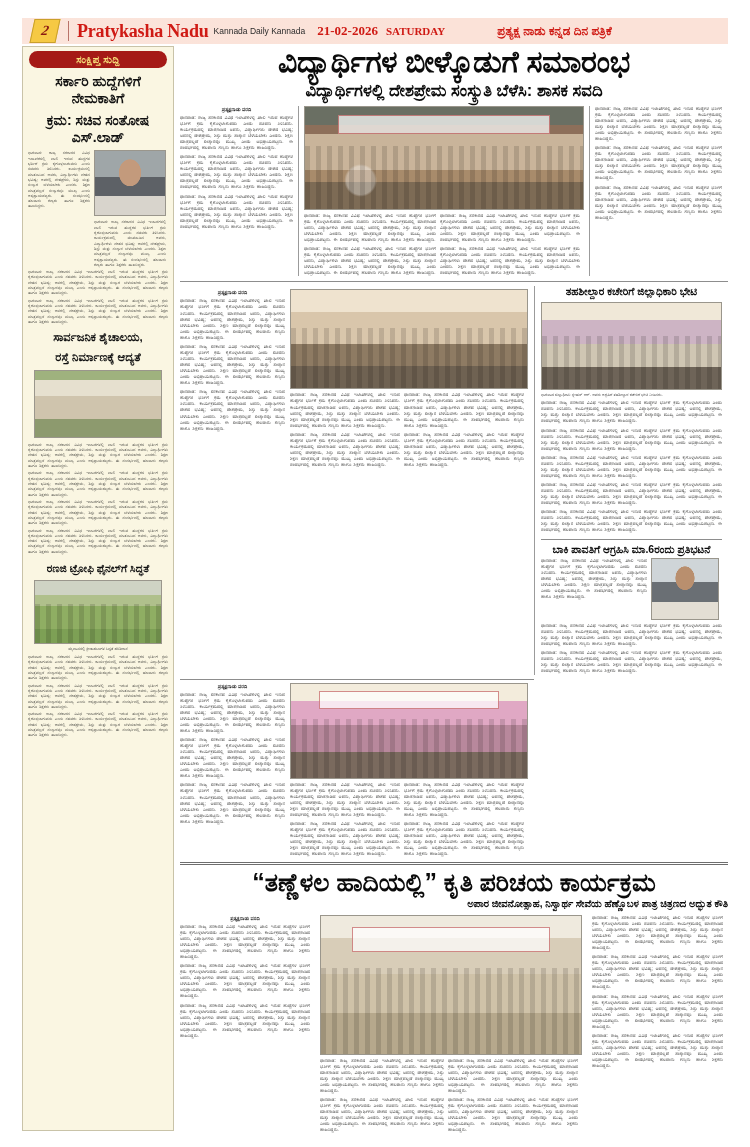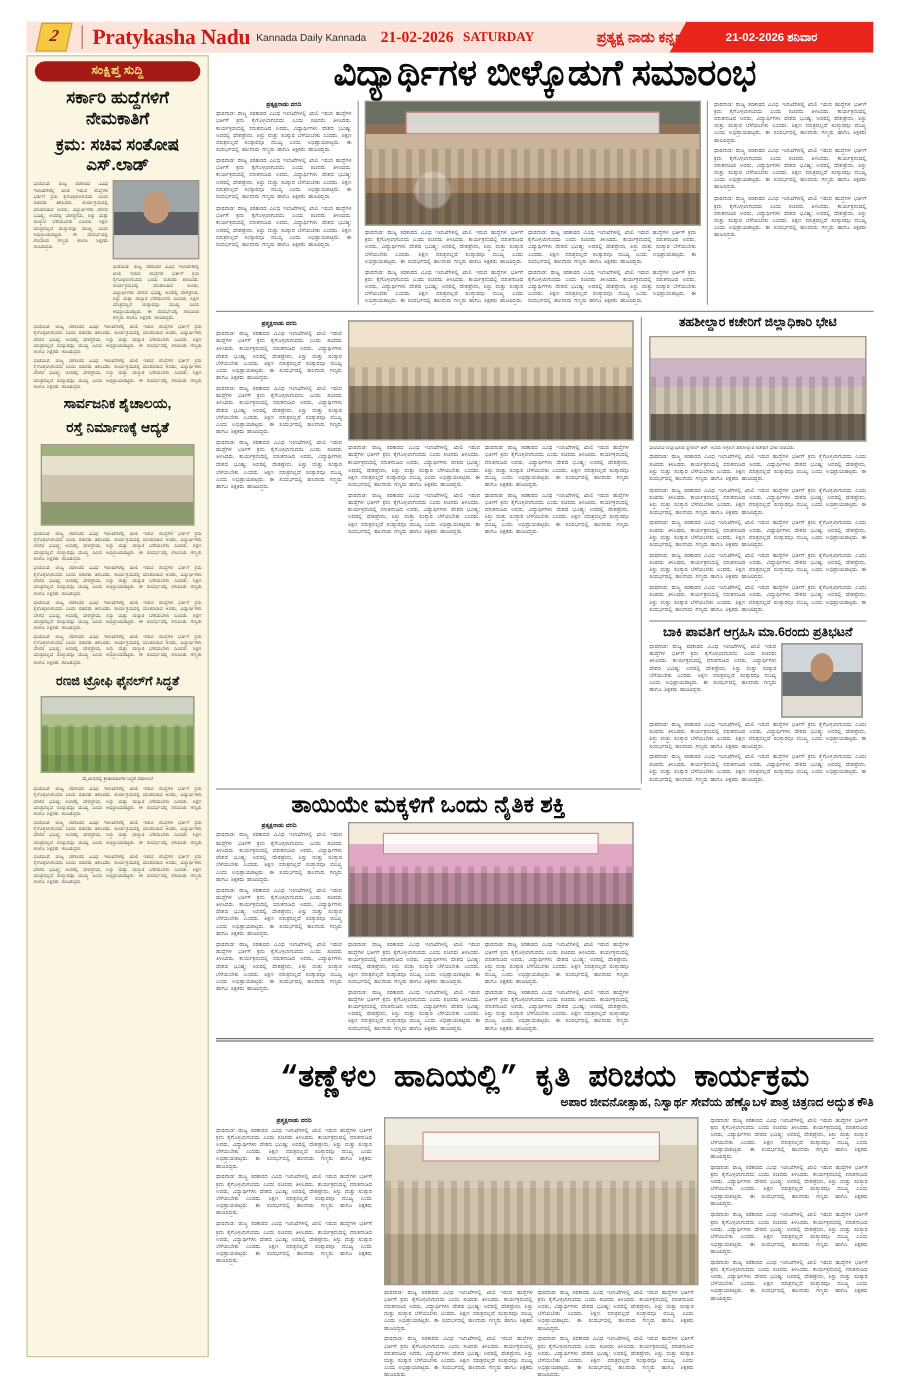--- a/index.html
+++ b/index.html
@@ -205,23 +205,20 @@
 <div id="page">
 
   <div class="masthead">
     <div class="mast-logo">2</div>
     <div class="mast-div"></div>
     <span class="mast-title">Pratykasha Nadu</span>
     <span class="mast-sub">Kannada Daily Kannada</span>
     <span class="mast-date">21-02-2026</span>
     <span class="mast-day">SATURDAY</span>
     <span class="mast-kn kn">ಪ್ರತ್ಯಕ್ಷ ನಾಡು ಕನ್ನಡ ದಿನ ಪತ್ರಿಕೆ</span>
-    <div class="mast-stripe-red">
-      <span class="mast-kndate kn">21-02-2026 ಶನಿವಾರ</span>
-    </div>
   </div>
 
   <div class="sidebar">
 
     <div class="sb-banner kn">ಸಂಕ್ಷಿಪ್ತ ಸುದ್ದಿ</div>
 
     <div class="sb-head kn">ಸರ್ಕಾರಿ ಹುದ್ದೆಗಳಿಗೆ ನೇಮಕಾತಿಗೆ</div>
     <div class="sb-head kn">ಕ್ರಮ: ಸಚಿವ ಸಂತೋಷ ಎಸ್.ಲಾಡ್</div>
 
     <div class="sb-cols">
@@ -253,20 +250,21 @@
     <div class="cap kn" style="text-align:center;">ಮೈದಾನದಲ್ಲಿ ಕ್ರೀಡಾಪಟುಗಳ ಸಿದ್ಧತೆ ಪರಿಶೀಲನೆ</div>
 
     <div class="blurtext sm kn" style="margin-top:3px;">ಧಾರವಾಡ: ರಾಜ್ಯ ಸರಕಾರದ ವಿವಿಧ ಇಲಾಖೆಗಳಲ್ಲಿ ಖಾಲಿ ಇರುವ ಹುದ್ದೆಗಳ ಭರ್ತಿಗೆ ಕ್ರಮ ಕೈಗೊಳ್ಳಲಾಗುವದು ಎಂದು ಸಚಿವರು ತಿಳಿಸಿದರು. ಕಾರ್ಯಕ್ರಮದಲ್ಲಿ ಮಾತನಾಡಿದ ಅವರು, ವಿದ್ಯಾರ್ಥಿಗಳು ದೇಶದ ಭವಿಷ್ಯ; ಅವರಲ್ಲಿ ದೇಶಪ್ರೇಮ, ಶಿಸ್ತು ಮತ್ತು ಸಂಸ್ಕಾರ ಬೆಳೆಯಬೇಕು ಎಂದರು. ಶಿಕ್ಷಣ ಮಾತ್ರವಲ್ಲದೆ ಸಂಸ್ಕಾರವೂ ಮುಖ್ಯ ಎಂದು ಅಭಿಪ್ರಾಯಪಟ್ಟರು. ಈ ಸಂದರ್ಭದಲ್ಲಿ ಹಲವಾರು ಗಣ್ಯರು ಹಾಗೂ ಶಿಕ್ಷಕರು ಹಾಜರಿದ್ದರು.</div>
     <div class="blurtext sm kn" style="margin-top:2px;">ಧಾರವಾಡ: ರಾಜ್ಯ ಸರಕಾರದ ವಿವಿಧ ಇಲಾಖೆಗಳಲ್ಲಿ ಖಾಲಿ ಇರುವ ಹುದ್ದೆಗಳ ಭರ್ತಿಗೆ ಕ್ರಮ ಕೈಗೊಳ್ಳಲಾಗುವದು ಎಂದು ಸಚಿವರು ತಿಳಿಸಿದರು. ಕಾರ್ಯಕ್ರಮದಲ್ಲಿ ಮಾತನಾಡಿದ ಅವರು, ವಿದ್ಯಾರ್ಥಿಗಳು ದೇಶದ ಭವಿಷ್ಯ; ಅವರಲ್ಲಿ ದೇಶಪ್ರೇಮ, ಶಿಸ್ತು ಮತ್ತು ಸಂಸ್ಕಾರ ಬೆಳೆಯಬೇಕು ಎಂದರು. ಶಿಕ್ಷಣ ಮಾತ್ರವಲ್ಲದೆ ಸಂಸ್ಕಾರವೂ ಮುಖ್ಯ ಎಂದು ಅಭಿಪ್ರಾಯಪಟ್ಟರು. ಈ ಸಂದರ್ಭದಲ್ಲಿ ಹಲವಾರು ಗಣ್ಯರು ಹಾಗೂ ಶಿಕ್ಷಕರು ಹಾಜರಿದ್ದರು.</div>
     <div class="blurtext sm kn" style="margin-top:2px;">ಧಾರವಾಡ: ರಾಜ್ಯ ಸರಕಾರದ ವಿವಿಧ ಇಲಾಖೆಗಳಲ್ಲಿ ಖಾಲಿ ಇರುವ ಹುದ್ದೆಗಳ ಭರ್ತಿಗೆ ಕ್ರಮ ಕೈಗೊಳ್ಳಲಾಗುವದು ಎಂದು ಸಚಿವರು ತಿಳಿಸಿದರು. ಕಾರ್ಯಕ್ರಮದಲ್ಲಿ ಮಾತನಾಡಿದ ಅವರು, ವಿದ್ಯಾರ್ಥಿಗಳು ದೇಶದ ಭವಿಷ್ಯ; ಅವರಲ್ಲಿ ದೇಶಪ್ರೇಮ, ಶಿಸ್ತು ಮತ್ತು ಸಂಸ್ಕಾರ ಬೆಳೆಯಬೇಕು ಎಂದರು. ಶಿಕ್ಷಣ ಮಾತ್ರವಲ್ಲದೆ ಸಂಸ್ಕಾರವೂ ಮುಖ್ಯ ಎಂದು ಅಭಿಪ್ರಾಯಪಟ್ಟರು. ಈ ಸಂದರ್ಭದಲ್ಲಿ ಹಲವಾರು ಗಣ್ಯರು ಹಾಗೂ ಶಿಕ್ಷಕರು ಹಾಜರಿದ್ದರು.</div>
   </div>
 
   <div class="main">
 
     <div class="lead-title kn">ವಿದ್ಯಾರ್ಥಿಗಳ ಬೀಳ್ಕೊಡುಗೆ ಸಮಾರಂಭ</div>
+    <div class="lead-sub kn">ವಿದ್ಯಾರ್ಥಿಗಳಲ್ಲಿ ದೇಶಪ್ರೇಮ ಸಂಸ್ಕ್ರುತಿ ಬೆಳೆಸಿ: ಶಾಸಕ ಸವದಿ</div>
 
     <div class="cols" style="margin-top:6px;">
       <div style="width:118px;padding-right:5px;">
         <div class="byline kn">ಪ್ರತ್ಯಕ್ಷನಾಡು ವರದಿ</div>
         <div class="blurtext kn">ಧಾರವಾಡ: ರಾಜ್ಯ ಸರಕಾರದ ವಿವಿಧ ಇಲಾಖೆಗಳಲ್ಲಿ ಖಾಲಿ ಇರುವ ಹುದ್ದೆಗಳ ಭರ್ತಿಗೆ ಕ್ರಮ ಕೈಗೊಳ್ಳಲಾಗುವದು ಎಂದು ಸಚಿವರು ತಿಳಿಸಿದರು. ಕಾರ್ಯಕ್ರಮದಲ್ಲಿ ಮಾತನಾಡಿದ ಅವರು, ವಿದ್ಯಾರ್ಥಿಗಳು ದೇಶದ ಭವಿಷ್ಯ; ಅವರಲ್ಲಿ ದೇಶಪ್ರೇಮ, ಶಿಸ್ತು ಮತ್ತು ಸಂಸ್ಕಾರ ಬೆಳೆಯಬೇಕು ಎಂದರು. ಶಿಕ್ಷಣ ಮಾತ್ರವಲ್ಲದೆ ಸಂಸ್ಕಾರವೂ ಮುಖ್ಯ ಎಂದು ಅಭಿಪ್ರಾಯಪಟ್ಟರು. ಈ ಸಂದರ್ಭದಲ್ಲಿ ಹಲವಾರು ಗಣ್ಯರು ಹಾಗೂ ಶಿಕ್ಷಕರು ಹಾಜರಿದ್ದರು.</div>
         <div class="blurtext kn" style="margin-top:3px;">ಧಾರವಾಡ: ರಾಜ್ಯ ಸರಕಾರದ ವಿವಿಧ ಇಲಾಖೆಗಳಲ್ಲಿ ಖಾಲಿ ಇರುವ ಹುದ್ದೆಗಳ ಭರ್ತಿಗೆ ಕ್ರಮ ಕೈಗೊಳ್ಳಲಾಗುವದು ಎಂದು ಸಚಿವರು ತಿಳಿಸಿದರು. ಕಾರ್ಯಕ್ರಮದಲ್ಲಿ ಮಾತನಾಡಿದ ಅವರು, ವಿದ್ಯಾರ್ಥಿಗಳು ದೇಶದ ಭವಿಷ್ಯ; ಅವರಲ್ಲಿ ದೇಶಪ್ರೇಮ, ಶಿಸ್ತು ಮತ್ತು ಸಂಸ್ಕಾರ ಬೆಳೆಯಬೇಕು ಎಂದರು. ಶಿಕ್ಷಣ ಮಾತ್ರವಲ್ಲದೆ ಸಂಸ್ಕಾರವೂ ಮುಖ್ಯ ಎಂದು ಅಭಿಪ್ರಾಯಪಟ್ಟರು. ಈ ಸಂದರ್ಭದಲ್ಲಿ ಹಲವಾರು ಗಣ್ಯರು ಹಾಗೂ ಶಿಕ್ಷಕರು ಹಾಜರಿದ್ದರು.</div>
         <div class="blurtext kn" style="margin-top:3px;">ಧಾರವಾಡ: ರಾಜ್ಯ ಸರಕಾರದ ವಿವಿಧ ಇಲಾಖೆಗಳಲ್ಲಿ ಖಾಲಿ ಇರುವ ಹುದ್ದೆಗಳ ಭರ್ತಿಗೆ ಕ್ರಮ ಕೈಗೊಳ್ಳಲಾಗುವದು ಎಂದು ಸಚಿವರು ತಿಳಿಸಿದರು. ಕಾರ್ಯಕ್ರಮದಲ್ಲಿ ಮಾತನಾಡಿದ ಅವರು, ವಿದ್ಯಾರ್ಥಿಗಳು ದೇಶದ ಭವಿಷ್ಯ; ಅವರಲ್ಲಿ ದೇಶಪ್ರೇಮ, ಶಿಸ್ತು ಮತ್ತು ಸಂಸ್ಕಾರ ಬೆಳೆಯಬೇಕು ಎಂದರು. ಶಿಕ್ಷಣ ಮಾತ್ರವಲ್ಲದೆ ಸಂಸ್ಕಾರವೂ ಮುಖ್ಯ ಎಂದು ಅಭಿಪ್ರಾಯಪಟ್ಟರು. ಈ ಸಂದರ್ಭದಲ್ಲಿ ಹಲವಾರು ಗಣ್ಯರು ಹಾಗೂ ಶಿಕ್ಷಕರು ಹಾಜರಿದ್ದರು.</div>
       </div>
       <div class="vdiv"></div>
 
@@ -343,21 +341,20 @@
             <div class="photo ph-port2" style="width:100%;height:62px;"></div>
           </div>
         </div>
         <div class="blurtext kn" style="margin-top:3px;">ಧಾರವಾಡ: ರಾಜ್ಯ ಸರಕಾರದ ವಿವಿಧ ಇಲಾಖೆಗಳಲ್ಲಿ ಖಾಲಿ ಇರುವ ಹುದ್ದೆಗಳ ಭರ್ತಿಗೆ ಕ್ರಮ ಕೈಗೊಳ್ಳಲಾಗುವದು ಎಂದು ಸಚಿವರು ತಿಳಿಸಿದರು. ಕಾರ್ಯಕ್ರಮದಲ್ಲಿ ಮಾತನಾಡಿದ ಅವರು, ವಿದ್ಯಾರ್ಥಿಗಳು ದೇಶದ ಭವಿಷ್ಯ; ಅವರಲ್ಲಿ ದೇಶಪ್ರೇಮ, ಶಿಸ್ತು ಮತ್ತು ಸಂಸ್ಕಾರ ಬೆಳೆಯಬೇಕು ಎಂದರು. ಶಿಕ್ಷಣ ಮಾತ್ರವಲ್ಲದೆ ಸಂಸ್ಕಾರವೂ ಮುಖ್ಯ ಎಂದು ಅಭಿಪ್ರಾಯಪಟ್ಟರು. ಈ ಸಂದರ್ಭದಲ್ಲಿ ಹಲವಾರು ಗಣ್ಯರು ಹಾಗೂ ಶಿಕ್ಷಕರು ಹಾಜರಿದ್ದರು.</div>
         <div class="blurtext kn" style="margin-top:3px;">ಧಾರವಾಡ: ರಾಜ್ಯ ಸರಕಾರದ ವಿವಿಧ ಇಲಾಖೆಗಳಲ್ಲಿ ಖಾಲಿ ಇರುವ ಹುದ್ದೆಗಳ ಭರ್ತಿಗೆ ಕ್ರಮ ಕೈಗೊಳ್ಳಲಾಗುವದು ಎಂದು ಸಚಿವರು ತಿಳಿಸಿದರು. ಕಾರ್ಯಕ್ರಮದಲ್ಲಿ ಮಾತನಾಡಿದ ಅವರು, ವಿದ್ಯಾರ್ಥಿಗಳು ದೇಶದ ಭವಿಷ್ಯ; ಅವರಲ್ಲಿ ದೇಶಪ್ರೇಮ, ಶಿಸ್ತು ಮತ್ತು ಸಂಸ್ಕಾರ ಬೆಳೆಯಬೇಕು ಎಂದರು. ಶಿಕ್ಷಣ ಮಾತ್ರವಲ್ಲದೆ ಸಂಸ್ಕಾರವೂ ಮುಖ್ಯ ಎಂದು ಅಭಿಪ್ರಾಯಪಟ್ಟರು. ಈ ಸಂದರ್ಭದಲ್ಲಿ ಹಲವಾರು ಗಣ್ಯರು ಹಾಗೂ ಶಿಕ್ಷಕರು ಹಾಜರಿದ್ದರು.</div>
       </div>
     </div>
 
     <div style="width:354px;">
       <div class="hr-thin" style="margin-top:4px;"></div>
-      <div class="sec-title kn" style="margin-top:4px;font-size:19px;">ತಾಯಿಯೇ ಮಕ್ಕಳಿಗೆ ಒಂದು ನೈತಿಕ ಶಕ್ತಿ</div>
 
       <div class="cols" style="margin-top:3px;">
         <div style="width:110px;padding-right:5px;">
           <div class="byline kn">ಪ್ರತ್ಯಕ್ಷನಾಡು ವರದಿ</div>
           <div class="blurtext kn">ಧಾರವಾಡ: ರಾಜ್ಯ ಸರಕಾರದ ವಿವಿಧ ಇಲಾಖೆಗಳಲ್ಲಿ ಖಾಲಿ ಇರುವ ಹುದ್ದೆಗಳ ಭರ್ತಿಗೆ ಕ್ರಮ ಕೈಗೊಳ್ಳಲಾಗುವದು ಎಂದು ಸಚಿವರು ತಿಳಿಸಿದರು. ಕಾರ್ಯಕ್ರಮದಲ್ಲಿ ಮಾತನಾಡಿದ ಅವರು, ವಿದ್ಯಾರ್ಥಿಗಳು ದೇಶದ ಭವಿಷ್ಯ; ಅವರಲ್ಲಿ ದೇಶಪ್ರೇಮ, ಶಿಸ್ತು ಮತ್ತು ಸಂಸ್ಕಾರ ಬೆಳೆಯಬೇಕು ಎಂದರು. ಶಿಕ್ಷಣ ಮಾತ್ರವಲ್ಲದೆ ಸಂಸ್ಕಾರವೂ ಮುಖ್ಯ ಎಂದು ಅಭಿಪ್ರಾಯಪಟ್ಟರು. ಈ ಸಂದರ್ಭದಲ್ಲಿ ಹಲವಾರು ಗಣ್ಯರು ಹಾಗೂ ಶಿಕ್ಷಕರು ಹಾಜರಿದ್ದರು.</div>
           <div class="blurtext kn" style="margin-top:3px;">ಧಾರವಾಡ: ರಾಜ್ಯ ಸರಕಾರದ ವಿವಿಧ ಇಲಾಖೆಗಳಲ್ಲಿ ಖಾಲಿ ಇರುವ ಹುದ್ದೆಗಳ ಭರ್ತಿಗೆ ಕ್ರಮ ಕೈಗೊಳ್ಳಲಾಗುವದು ಎಂದು ಸಚಿವರು ತಿಳಿಸಿದರು. ಕಾರ್ಯಕ್ರಮದಲ್ಲಿ ಮಾತನಾಡಿದ ಅವರು, ವಿದ್ಯಾರ್ಥಿಗಳು ದೇಶದ ಭವಿಷ್ಯ; ಅವರಲ್ಲಿ ದೇಶಪ್ರೇಮ, ಶಿಸ್ತು ಮತ್ತು ಸಂಸ್ಕಾರ ಬೆಳೆಯಬೇಕು ಎಂದರು. ಶಿಕ್ಷಣ ಮಾತ್ರವಲ್ಲದೆ ಸಂಸ್ಕಾರವೂ ಮುಖ್ಯ ಎಂದು ಅಭಿಪ್ರಾಯಪಟ್ಟರು. ಈ ಸಂದರ್ಭದಲ್ಲಿ ಹಲವಾರು ಗಣ್ಯರು ಹಾಗೂ ಶಿಕ್ಷಕರು ಹಾಜರಿದ್ದರು.</div>
           <div class="blurtext kn" style="margin-top:3px;">ಧಾರವಾಡ: ರಾಜ್ಯ ಸರಕಾರದ ವಿವಿಧ ಇಲಾಖೆಗಳಲ್ಲಿ ಖಾಲಿ ಇರುವ ಹುದ್ದೆಗಳ ಭರ್ತಿಗೆ ಕ್ರಮ ಕೈಗೊಳ್ಳಲಾಗುವದು ಎಂದು ಸಚಿವರು ತಿಳಿಸಿದರು. ಕಾರ್ಯಕ್ರಮದಲ್ಲಿ ಮಾತನಾಡಿದ ಅವರು, ವಿದ್ಯಾರ್ಥಿಗಳು ದೇಶದ ಭವಿಷ್ಯ; ಅವರಲ್ಲಿ ದೇಶಪ್ರೇಮ, ಶಿಸ್ತು ಮತ್ತು ಸಂಸ್ಕಾರ ಬೆಳೆಯಬೇಕು ಎಂದರು. ಶಿಕ್ಷಣ ಮಾತ್ರವಲ್ಲದೆ ಸಂಸ್ಕಾರವೂ ಮುಖ್ಯ ಎಂದು ಅಭಿಪ್ರಾಯಪಟ್ಟರು. ಈ ಸಂದರ್ಭದಲ್ಲಿ ಹಲವಾರು ಗಣ್ಯರು ಹಾಗೂ ಶಿಕ್ಷಕರು ಹಾಜರಿದ್ದರು.</div>
         </div>
         <div style="width:238px;">
           <div class="photo ph-women people banner-strip" style="width:100%;height:96px;"></div>
@@ -370,21 +367,21 @@
               <div class="blurtext kn">ಧಾರವಾಡ: ರಾಜ್ಯ ಸರಕಾರದ ವಿವಿಧ ಇಲಾಖೆಗಳಲ್ಲಿ ಖಾಲಿ ಇರುವ ಹುದ್ದೆಗಳ ಭರ್ತಿಗೆ ಕ್ರಮ ಕೈಗೊಳ್ಳಲಾಗುವದು ಎಂದು ಸಚಿವರು ತಿಳಿಸಿದರು. ಕಾರ್ಯಕ್ರಮದಲ್ಲಿ ಮಾತನಾಡಿದ ಅವರು, ವಿದ್ಯಾರ್ಥಿಗಳು ದೇಶದ ಭವಿಷ್ಯ; ಅವರಲ್ಲಿ ದೇಶಪ್ರೇಮ, ಶಿಸ್ತು ಮತ್ತು ಸಂಸ್ಕಾರ ಬೆಳೆಯಬೇಕು ಎಂದರು. ಶಿಕ್ಷಣ ಮಾತ್ರವಲ್ಲದೆ ಸಂಸ್ಕಾರವೂ ಮುಖ್ಯ ಎಂದು ಅಭಿಪ್ರಾಯಪಟ್ಟರು. ಈ ಸಂದರ್ಭದಲ್ಲಿ ಹಲವಾರು ಗಣ್ಯರು ಹಾಗೂ ಶಿಕ್ಷಕರು ಹಾಜರಿದ್ದರು.</div>
               <div class="blurtext kn" style="margin-top:3px;">ಧಾರವಾಡ: ರಾಜ್ಯ ಸರಕಾರದ ವಿವಿಧ ಇಲಾಖೆಗಳಲ್ಲಿ ಖಾಲಿ ಇರುವ ಹುದ್ದೆಗಳ ಭರ್ತಿಗೆ ಕ್ರಮ ಕೈಗೊಳ್ಳಲಾಗುವದು ಎಂದು ಸಚಿವರು ತಿಳಿಸಿದರು. ಕಾರ್ಯಕ್ರಮದಲ್ಲಿ ಮಾತನಾಡಿದ ಅವರು, ವಿದ್ಯಾರ್ಥಿಗಳು ದೇಶದ ಭವಿಷ್ಯ; ಅವರಲ್ಲಿ ದೇಶಪ್ರೇಮ, ಶಿಸ್ತು ಮತ್ತು ಸಂಸ್ಕಾರ ಬೆಳೆಯಬೇಕು ಎಂದರು. ಶಿಕ್ಷಣ ಮಾತ್ರವಲ್ಲದೆ ಸಂಸ್ಕಾರವೂ ಮುಖ್ಯ ಎಂದು ಅಭಿಪ್ರಾಯಪಟ್ಟರು. ಈ ಸಂದರ್ಭದಲ್ಲಿ ಹಲವಾರು ಗಣ್ಯರು ಹಾಗೂ ಶಿಕ್ಷಕರು ಹಾಜರಿದ್ದರು.</div>
             </div>
           </div>
         </div>
       </div>
     </div>
 
     <div class="hr-dbl" style="margin-top:5px;"></div>
 
-    <div class="sec-title-big kn" style="margin-top:17px;font-family:Liberation Mono, monospace;">“ತಣ್ಣೆಳಲ ಹಾದಿಯಲ್ಲಿ” ಕೃತಿ ಪರಿಚಯ ಕಾರ್ಯಕ್ರಮ</div>
+    <div class="sec-title-big kn" style="margin-top:4px;">“ತಣ್ಣೆಳಲ ಹಾದಿಯಲ್ಲಿ” ಕೃತಿ ಪರಿಚಯ ಕಾರ್ಯಕ್ರಮ</div>
     <div class="sec-sub-big kn">ಅಪಾರ ಜೀವನೋತ್ಸಾಹ, ನಿಸ್ವಾರ್ಥ ಸೇವೆಯ ಹೆಣ್ಣೊಬಳ ಪಾತ್ರ ಚಿತ್ರಣದ ಅದ್ಭುತ ಕೌತಿ</div>
 
     <div class="cols" style="margin-top:5px;">
       <div style="width:135px;padding-right:5px;">
         <div class="byline kn">ಪ್ರತ್ಯಕ್ಷನಾಡು ವರದಿ</div>
         <div class="blurtext kn">ಧಾರವಾಡ: ರಾಜ್ಯ ಸರಕಾರದ ವಿವಿಧ ಇಲಾಖೆಗಳಲ್ಲಿ ಖಾಲಿ ಇರುವ ಹುದ್ದೆಗಳ ಭರ್ತಿಗೆ ಕ್ರಮ ಕೈಗೊಳ್ಳಲಾಗುವದು ಎಂದು ಸಚಿವರು ತಿಳಿಸಿದರು. ಕಾರ್ಯಕ್ರಮದಲ್ಲಿ ಮಾತನಾಡಿದ ಅವರು, ವಿದ್ಯಾರ್ಥಿಗಳು ದೇಶದ ಭವಿಷ್ಯ; ಅವರಲ್ಲಿ ದೇಶಪ್ರೇಮ, ಶಿಸ್ತು ಮತ್ತು ಸಂಸ್ಕಾರ ಬೆಳೆಯಬೇಕು ಎಂದರು. ಶಿಕ್ಷಣ ಮಾತ್ರವಲ್ಲದೆ ಸಂಸ್ಕಾರವೂ ಮುಖ್ಯ ಎಂದು ಅಭಿಪ್ರಾಯಪಟ್ಟರು. ಈ ಸಂದರ್ಭದಲ್ಲಿ ಹಲವಾರು ಗಣ್ಯರು ಹಾಗೂ ಶಿಕ್ಷಕರು ಹಾಜರಿದ್ದರು.</div>
         <div class="blurtext kn" style="margin-top:3px;">ಧಾರವಾಡ: ರಾಜ್ಯ ಸರಕಾರದ ವಿವಿಧ ಇಲಾಖೆಗಳಲ್ಲಿ ಖಾಲಿ ಇರುವ ಹುದ್ದೆಗಳ ಭರ್ತಿಗೆ ಕ್ರಮ ಕೈಗೊಳ್ಳಲಾಗುವದು ಎಂದು ಸಚಿವರು ತಿಳಿಸಿದರು. ಕಾರ್ಯಕ್ರಮದಲ್ಲಿ ಮಾತನಾಡಿದ ಅವರು, ವಿದ್ಯಾರ್ಥಿಗಳು ದೇಶದ ಭವಿಷ್ಯ; ಅವರಲ್ಲಿ ದೇಶಪ್ರೇಮ, ಶಿಸ್ತು ಮತ್ತು ಸಂಸ್ಕಾರ ಬೆಳೆಯಬೇಕು ಎಂದರು. ಶಿಕ್ಷಣ ಮಾತ್ರವಲ್ಲದೆ ಸಂಸ್ಕಾರವೂ ಮುಖ್ಯ ಎಂದು ಅಭಿಪ್ರಾಯಪಟ್ಟರು. ಈ ಸಂದರ್ಭದಲ್ಲಿ ಹಲವಾರು ಗಣ್ಯರು ಹಾಗೂ ಶಿಕ್ಷಕರು ಹಾಜರಿದ್ದರು.</div>
         <div class="blurtext kn" style="margin-top:3px;">ಧಾರವಾಡ: ರಾಜ್ಯ ಸರಕಾರದ ವಿವಿಧ ಇಲಾಖೆಗಳಲ್ಲಿ ಖಾಲಿ ಇರುವ ಹುದ್ದೆಗಳ ಭರ್ತಿಗೆ ಕ್ರಮ ಕೈಗೊಳ್ಳಲಾಗುವದು ಎಂದು ಸಚಿವರು ತಿಳಿಸಿದರು. ಕಾರ್ಯಕ್ರಮದಲ್ಲಿ ಮಾತನಾಡಿದ ಅವರು, ವಿದ್ಯಾರ್ಥಿಗಳು ದೇಶದ ಭವಿಷ್ಯ; ಅವರಲ್ಲಿ ದೇಶಪ್ರೇಮ, ಶಿಸ್ತು ಮತ್ತು ಸಂಸ್ಕಾರ ಬೆಳೆಯಬೇಕು ಎಂದರು. ಶಿಕ್ಷಣ ಮಾತ್ರವಲ್ಲದೆ ಸಂಸ್ಕಾರವೂ ಮುಖ್ಯ ಎಂದು ಅಭಿಪ್ರಾಯಪಟ್ಟರು. ಈ ಸಂದರ್ಭದಲ್ಲಿ ಹಲವಾರು ಗಣ್ಯರು ಹಾಗೂ ಶಿಕ್ಷಕರು ಹಾಜರಿದ್ದರು.</div>
       </div>
 

